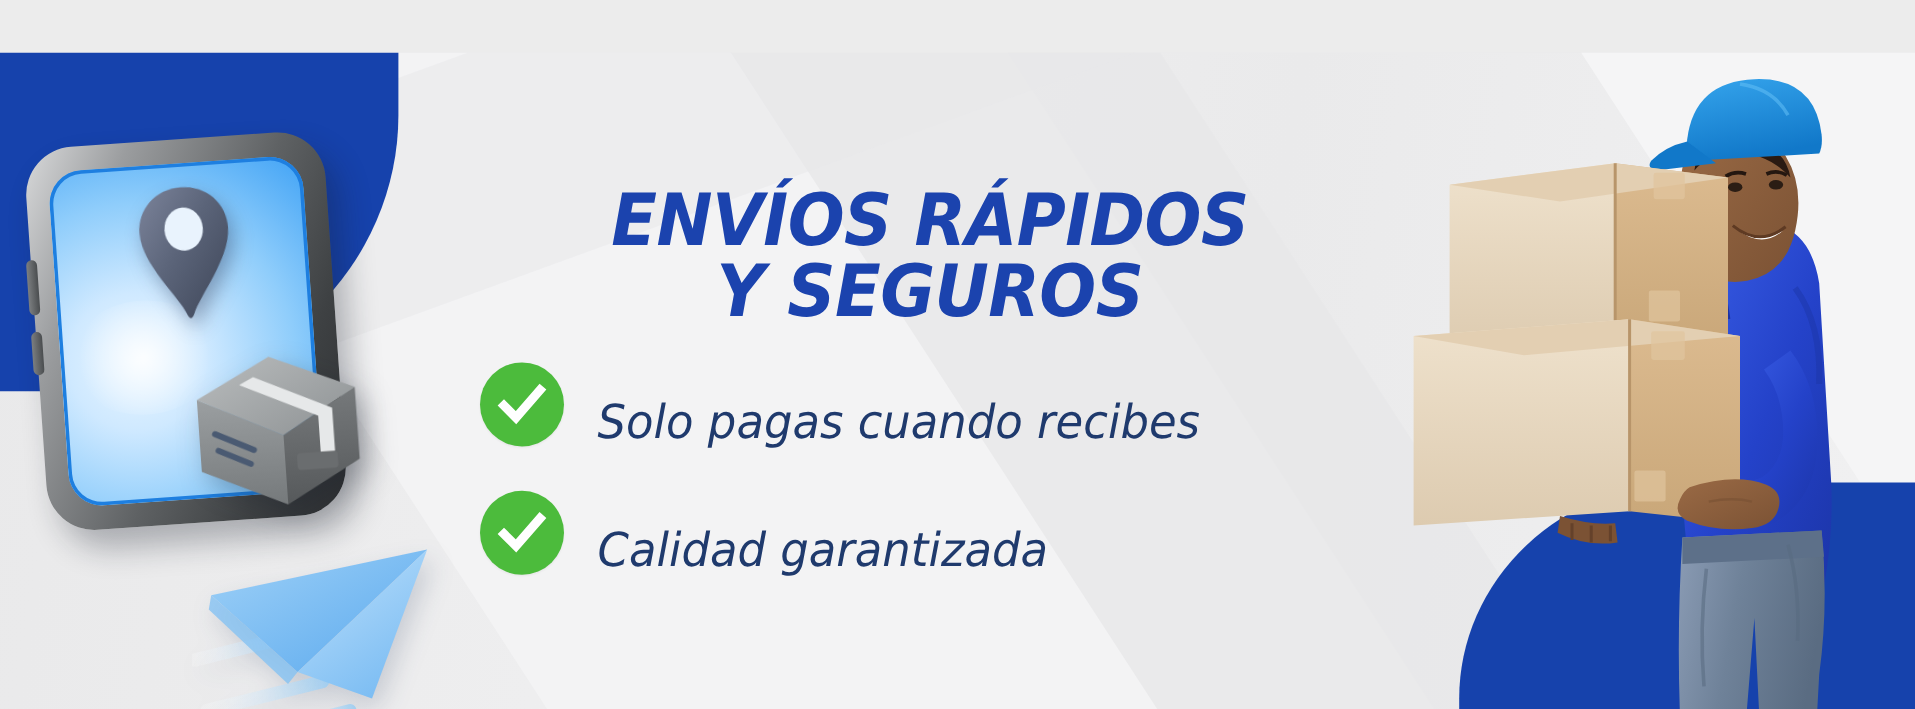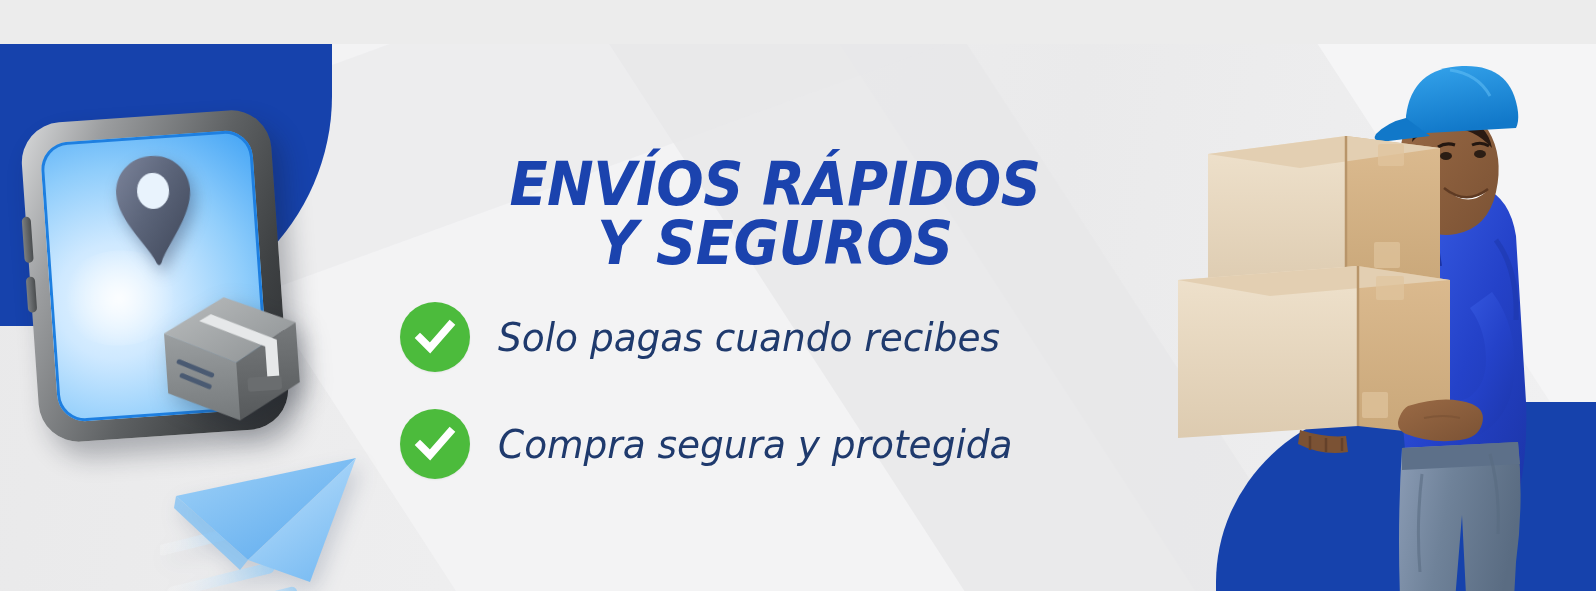--- a/index.html
+++ b/index.html
@@ -98,21 +98,21 @@
   
   .features{
     position:absolute;
     left:400px; top:258px;
     display:flex;
     flex-direction:column;
     gap:37px;
   }
   .feature{
     display:flex;
-    align-items:center;
+    align-items:flex-end;
     gap:28px;
     height:70px;
   }
   .check-badge{
     flex:0 0 auto;
     width:70px; height:70px;
     border-radius:50%;
     background:#4cbb3c;
     display:flex;
     align-items:center;
@@ -301,29 +301,29 @@
 
     <div class="feature">
       <span class="check-badge">
         <svg viewBox="0 0 42 42">
             <path d="M6 22 L16 32 L36 9" fill="none" stroke="#ffffff" stroke-width="7.5" stroke-linecap="square" stroke-linejoin="miter"></path>
           </svg>
       </span>
       <span class="feature-label">Solo pagas cuando recibes</span>
     </div>
 
-
     <div class="feature">
       <span class="check-badge">
         <svg viewBox="0 0 42 42">
             <path d="M6 22 L16 32 L36 9" fill="none" stroke="#ffffff" stroke-width="7.5" stroke-linecap="square" stroke-linejoin="miter"></path>
           </svg>
       </span>
-      <span class="feature-label">Compra segura y protegida</span>
+      <span class="feature-label">Calidad garantizada</span>
     </div>
+
 
   </div>
 
   <div class="courier">
     <svg viewBox="0 0 446 591">
       <defs>
         <linearGradient id="shirt" x1="0" y1="0" x2="1" y2="1">
           <stop offset="0%" stop-color="#3b60e8"></stop>
           <stop offset="55%" stop-color="#2442c9"></stop>
           <stop offset="100%" stop-color="#1c35a8"></stop>

